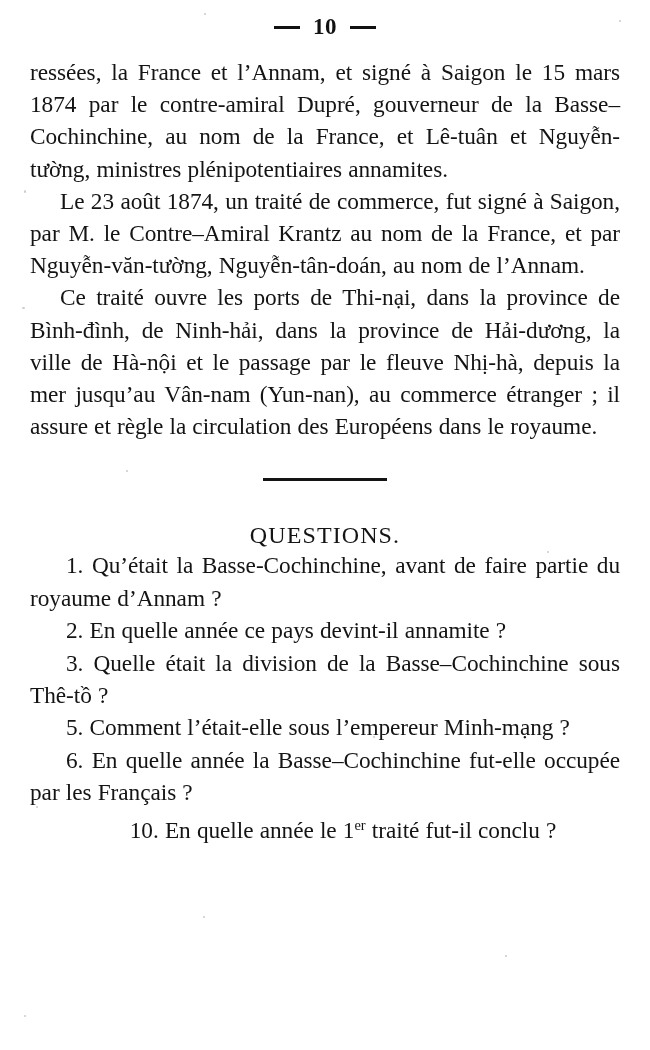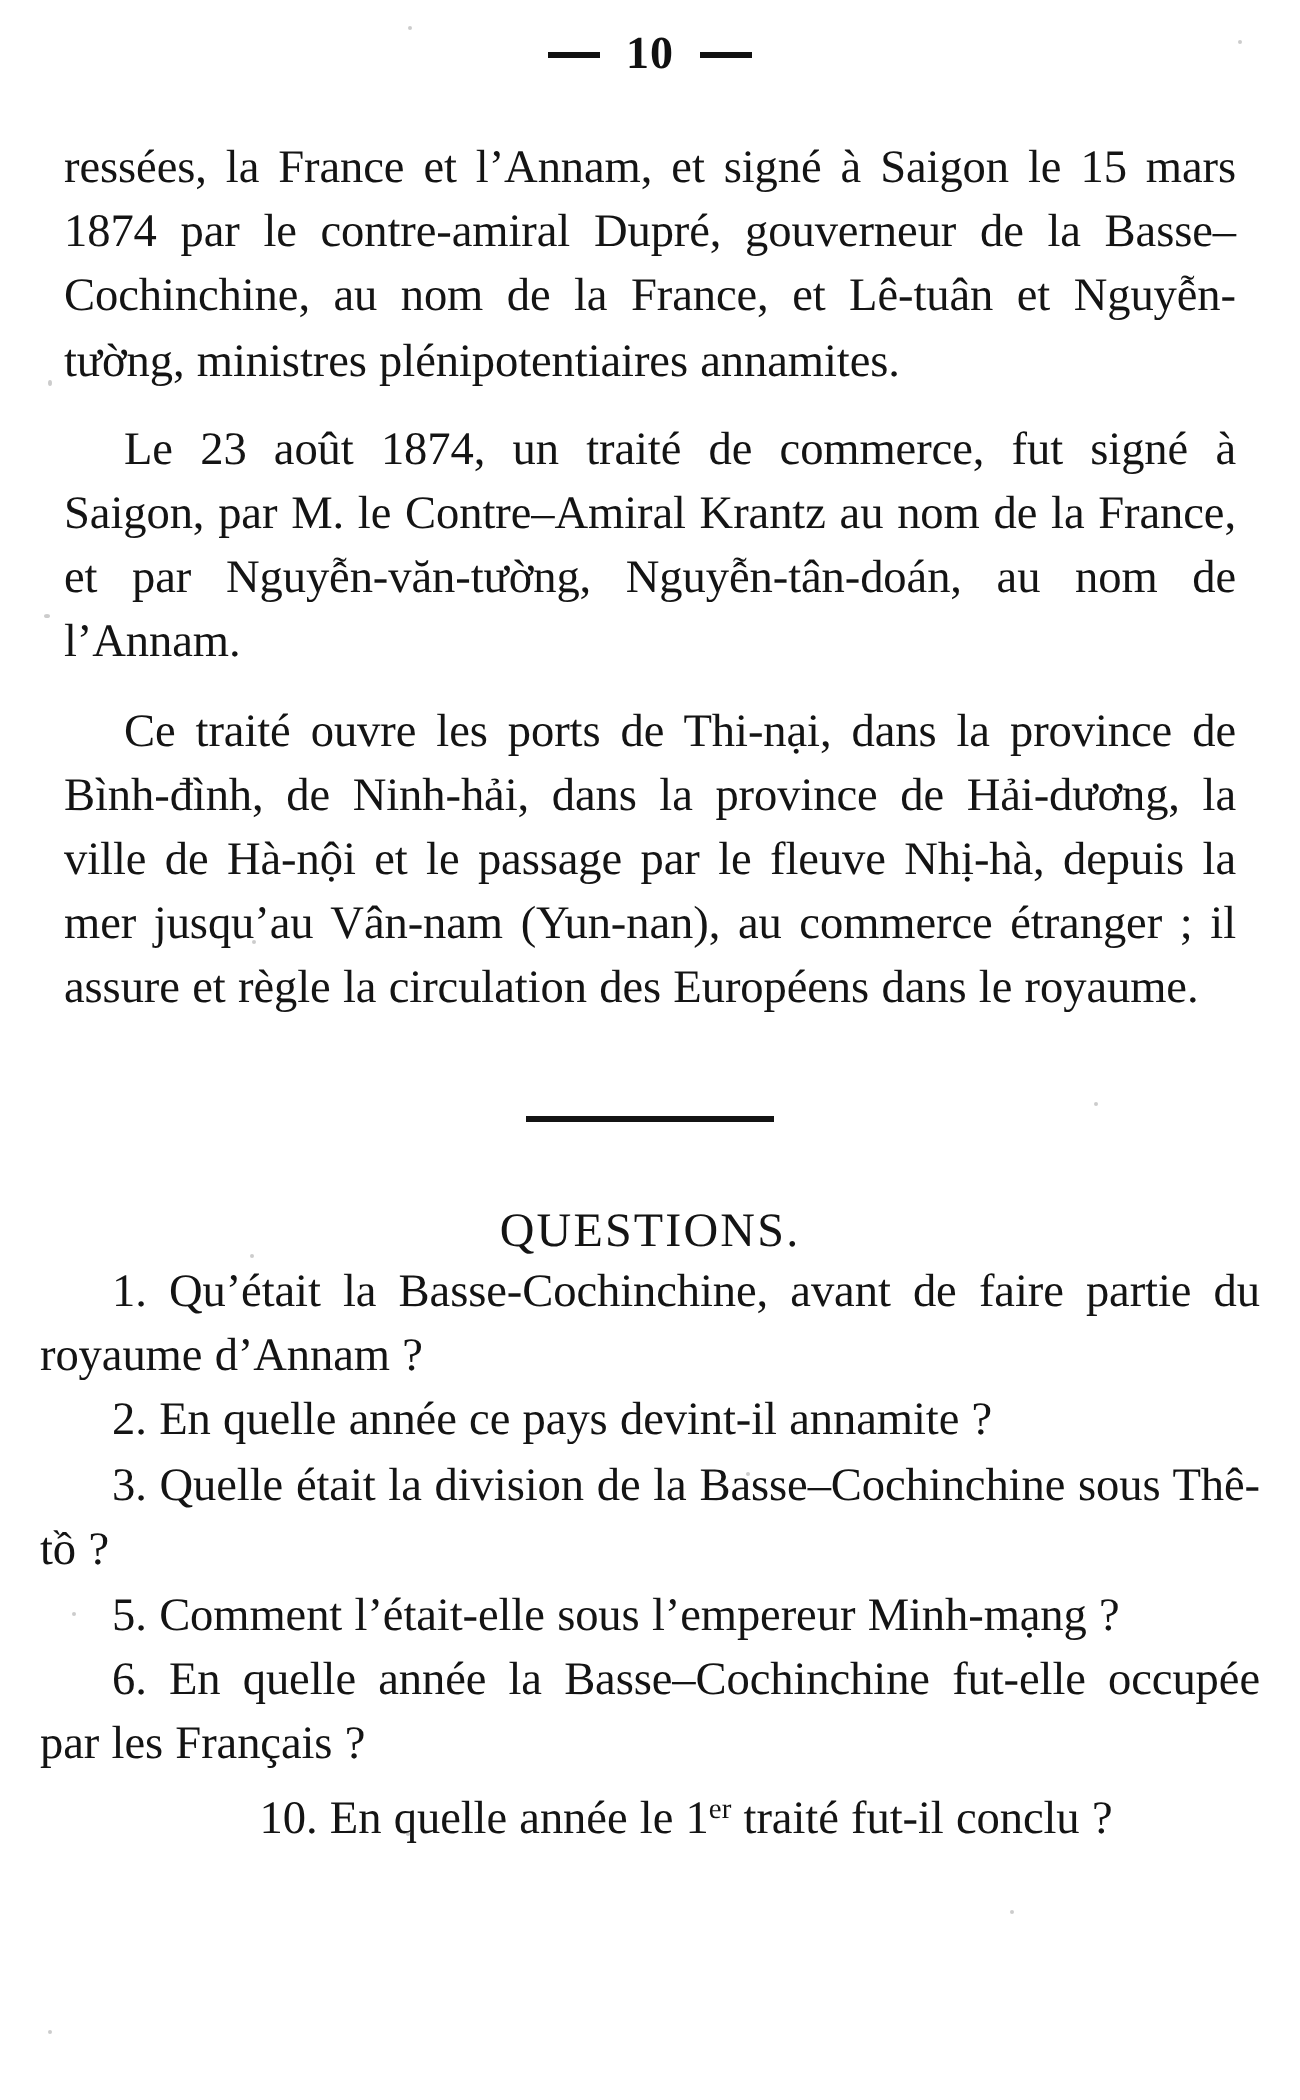--- a/index.html
+++ b/index.html
@@ -13,21 +13,21 @@
     overflow: hidden;
     font-family: "Liberation Serif", "DejaVu Serif", serif;
     color: #141414;
     position: relative;
   }
   .page {
     width: 650px;
     height: 939px;
     position: relative;
     box-sizing: border-box;
-    padding: 0 20px;
+    padding: 0 30px;
   }
 
   
   .folio {
     text-align: center;
     font-size: 23px;
     letter-spacing: 0.5px;
     padding-top: 14px;
     height: 42px;
     box-sizing: border-box;
@@ -45,21 +45,21 @@
     display: inline-block;
     padding: 0 13px;
     font-family: "Liberation Serif", "DejaVu Serif", serif;
   }
 
   
   .body-text {
     padding-top: 14px;
   }
   p.para {
-    margin: 12px;
+    margin: 0;
     font-size: 23.3px;
     line-height: 32.2px;
     text-align: justify;
     text-justify: inter-word;
     letter-spacing: -0.05px;
     word-spacing: 0.4px;
     hyphens: none;
   }
   p.indent {
     text-indent: 30px;

